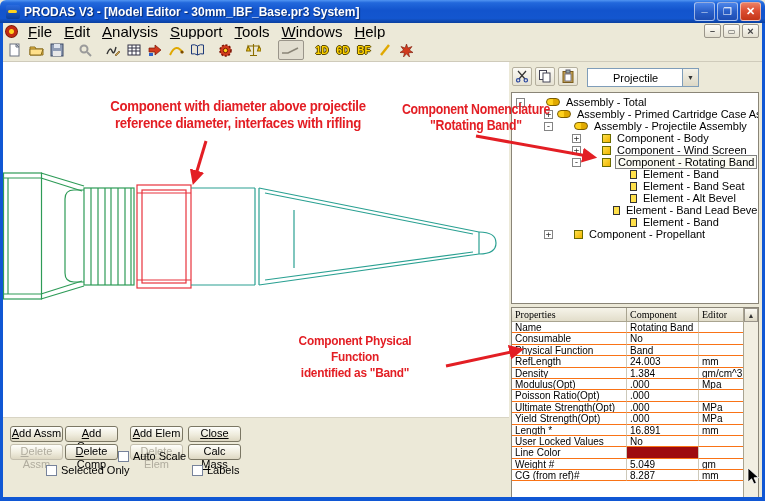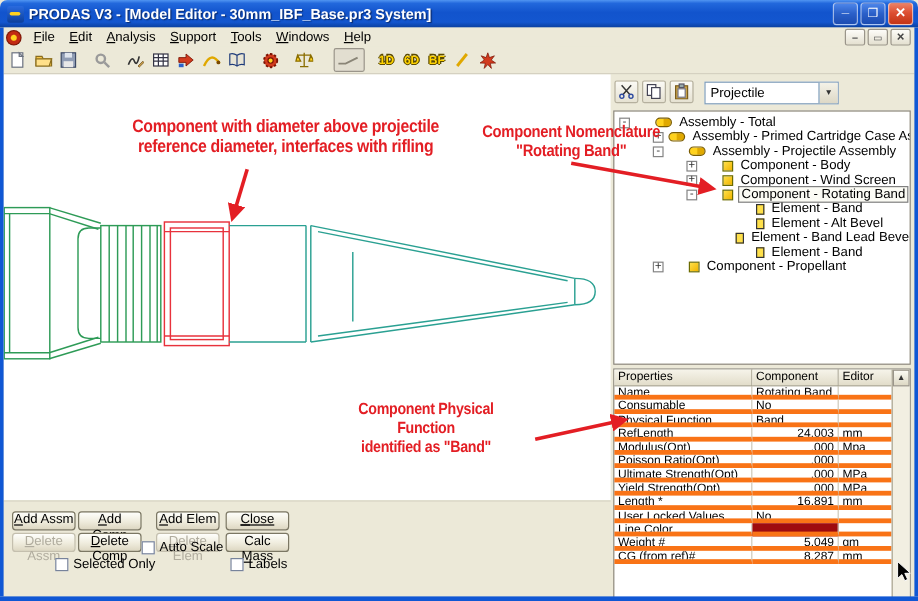--- a/index.html
+++ b/index.html
@@ -23,21 +23,21 @@
   .wbtn.close{background:linear-gradient(180deg,#ec8165,#dd4f33 45%,#c33517);}
   .wbtn.min::before{content:"_";position:relative;top:-4px;font-weight:bold;}
   .wbtn.max::before{content:"❐";font-size:10px;}
   .wbtn.close::before{content:"✕";font-weight:bold;}
   .borders div{position:absolute;background:#1057d4;z-index:45;}
   .b-l{left:0;top:23px;width:3px;height:474px;}
   .b-r{left:762px;top:23px;width:3px;height:474px;}
   .b-b{left:0;top:497px;width:765px;height:4px;}
   
   .menubar{position:absolute;left:3px;top:23px;width:759px;height:16px;background:#ECE9D8;
-    display:flex;align-items:center;font-size:11px;}
+    display:flex;align-items:center;font-size:15px;}
   .doc-icon{width:13px;height:13px;margin:0 4px 0 2px;border-radius:50%;flex:0 0 auto;
     background:radial-gradient(circle at 50% 50%,#ffd21e 0 2px,#c22a12 3px 5px,#7a1505 6px);}
   .menu-item{padding:1px 6px;white-space:nowrap;}
   .mdi-btns{margin-left:auto;display:flex;gap:2px;padding-right:3px;}
   .mdibtn{width:17px;height:14px;border:1px solid #9a958a;background:linear-gradient(#fdfcf8,#e4e0d0);
     font-size:9px;line-height:12px;text-align:center;color:#444;border-radius:2px;}
   .mdibtn.min::before{content:"–";font-weight:bold;}
   .mdibtn.restore::before{content:"▭";font-size:8px;}
   .mdibtn.close::before{content:"×";font-weight:bold;font-size:11px;}
   
@@ -59,21 +59,21 @@
     background:linear-gradient(180deg,#fefefb,#efecdd 55%,#ddd7c2);}
   .fbtn.disabled{color:#b0ac9e;border-color:#c4bfae;}
   .fcheck{position:absolute;display:flex;align-items:center;font-size:11px;gap:4px;}
   .cbox{width:11px;height:11px;background:#fff;border:1px solid #77839b;}
   
   .rightpanel{position:absolute;left:509px;top:62px;width:253px;height:435px;background:#ECE9D8;}
   .rp-toolbar{position:absolute;left:0;top:2px;width:253px;height:24px;display:flex;align-items:center;}
   .rpbtn{width:20px;height:19px;border:1px solid #b5b09e;border-radius:2px;margin-left:3px;
     background:linear-gradient(#fbfaf5,#e6e2d2);display:flex;align-items:center;justify-content:center;}
   .dropdown{position:absolute;left:78px;top:4px;width:112px;height:19px;background:#fff;
-    border:1px solid #7F9DB9;display:flex;align-items:center;font-size:11px;}
+    border:1px solid #7F9DB9;display:flex;align-items:center;font-size:11px;padding-left:21px;}
   .dd-text{flex:1;padding-left:4px;}
   .dd-btn{width:16px;height:17px;background:linear-gradient(#f4f2e8,#ddd8c6);
     border-left:1px solid #7F9DB9;text-align:center;}
   .dd-btn::before{content:"▼";font-size:7px;color:#333;line-height:17px;}
   .tree{position:absolute;left:2px;top:30px;width:248px;height:212px;background:#fff;
     border:1px solid #8a8577;overflow:hidden;padding-top:3px;}
   .tree-row{height:12px;display:flex;align-items:center;font-size:11px;white-space:nowrap;}
   .expand-box{width:9px;height:9px;border:1px solid #848484;background:#fff;color:#333;
     font-size:9px;line-height:7px;text-align:center;margin-right:4px;flex:0 0 auto;font-family:"DejaVu Sans Mono",monospace;}
   .expand-box.hidden{visibility:hidden;}
@@ -81,28 +81,28 @@
   .ti-assembly{width:14px;height:8px;border-radius:4px;background:linear-gradient(90deg,#ffd21e 45%,#e0a900 55%);
     border:1px solid #7a5c00;}
   .ti-component{width:9px;height:9px;background:linear-gradient(135deg,#ffe04a,#f0b400);border:1px solid #6b6b00;}
   .ti-element{width:7px;height:9px;background:#ffe04a;border:1px solid #333;}
   .tree-label{padding:0 2px;}
   .tree-label.sel{border:1px solid #808080;background:#fbfbf4;}
   .tree-spacer{display:inline-block;}
   
   .grid{position:absolute;left:2px;top:245px;width:248px;height:236px;background:#fff;
     border:1px solid #8a8577;font-size:10px;}
-  .g-head{display:flex;height:14px;}
+  .g-head{display:flex;height:14px;font-family:Liberation Serif, serif;}
   .g-hc{background:linear-gradient(#f6f4ea,#e2ddca);border-right:1px solid #a9a490;
     border-bottom:1px solid #a9a490;padding:1px 3px;overflow:hidden;white-space:nowrap;}
   .g-row{display:flex;height:11.4px;line-height:11px;}
-  .g-c{border-right:1px solid #cdc9ba;border-bottom:4px solid #f97316;padding:0 3px;
+  .g-c{border-right:1px solid #cdc9ba;border-bottom:1px solid #f97316;padding:0 3px;
     overflow:hidden;white-space:nowrap;}
   .w-prop{width:115px;}.w-val{width:72px;}.w-units{width:44px;border-right:none;}
-  .g-c.right{text-align:right;}
+  .g-c.right{text-align:left;}
   .vscroll{position:absolute;right:0;top:0;width:15px;height:220px;background:#f2efe2;
     border-left:1px solid #a9a490;}
   .sbtn{position:absolute;left:0;width:14px;height:14px;background:linear-gradient(#fbfaf3,#ddd8c4);
     border:1px solid #9a958a;text-align:center;color:#333;}
   .sbtn::before{font-size:7px;line-height:12px;}
   .sb-up{top:0;}.sb-up::before{content:"▲";}
   
   .overlay{position:absolute;left:18px;top:0;width:765px;height:501px;pointer-events:none;z-index:60;}
   .note{position:absolute;color:#E31E24;font-weight:bold;text-align:center;
     letter-spacing:-0.3px;transform:scaleX(0.88);transform-origin:center;line-height:17px;}
@@ -388,20 +388,26 @@
         <div class="tree-row" style="padding-left: 88px;">
           <span class="expand-box hidden">+</span>
           <span class="tree-spacer" style="width: 17px;"></span>
           <span class="ti ti-element"></span>
           <span class="tree-label">Element - Band</span>
         </div>
         <div class="tree-row" style="padding-left: 88px;">
           <span class="expand-box hidden">+</span>
           <span class="tree-spacer" style="width: 17px;"></span>
           <span class="ti ti-element"></span>
+          <span class="tree-label">Element - Band Seat</span>
+        </div>
+        <div class="tree-row" style="padding-left: 88px;">
+          <span class="expand-box hidden">+</span>
+          <span class="tree-spacer" style="width: 17px;"></span>
+          <span class="ti ti-element"></span>
           <span class="tree-label">Element - Alt Bevel</span>
         </div>
         <div class="tree-row" style="padding-left: 88px;">
           <span class="expand-box hidden">+</span>
           <span class="tree-spacer" style="width: 17px;"></span>
           <span class="ti ti-element"></span>
           <span class="tree-label">Element - Band Lead Bevel</span>
         </div>
         <div class="tree-row" style="padding-left: 88px;">
           <span class="expand-box hidden">+</span>
@@ -435,20 +441,25 @@
           </div>
           <div class="g-row">
             <div class="g-c w-prop">Physical Function</div>
             <div class="g-c w-val">Band</div>
             <div class="g-c w-units"></div>
           </div>
           <div class="g-row">
             <div class="g-c w-prop">RefLength</div>
             <div class="g-c w-val right">24.003</div>
             <div class="g-c w-units">mm</div>
+          </div>
+          <div class="g-row">
+            <div class="g-c w-prop">Density</div>
+            <div class="g-c w-val right">1.384</div>
+            <div class="g-c w-units">gm/cm^3</div>
           </div>
           <div class="g-row">
             <div class="g-c w-prop">Modulus(Opt)</div>
             <div class="g-c w-val right">.000</div>
             <div class="g-c w-units">Mpa</div>
           </div>
           <div class="g-row">
             <div class="g-c w-prop">Poisson Ratio(Opt)</div>
             <div class="g-c w-val right">.000</div>
             <div class="g-c w-units"></div>

